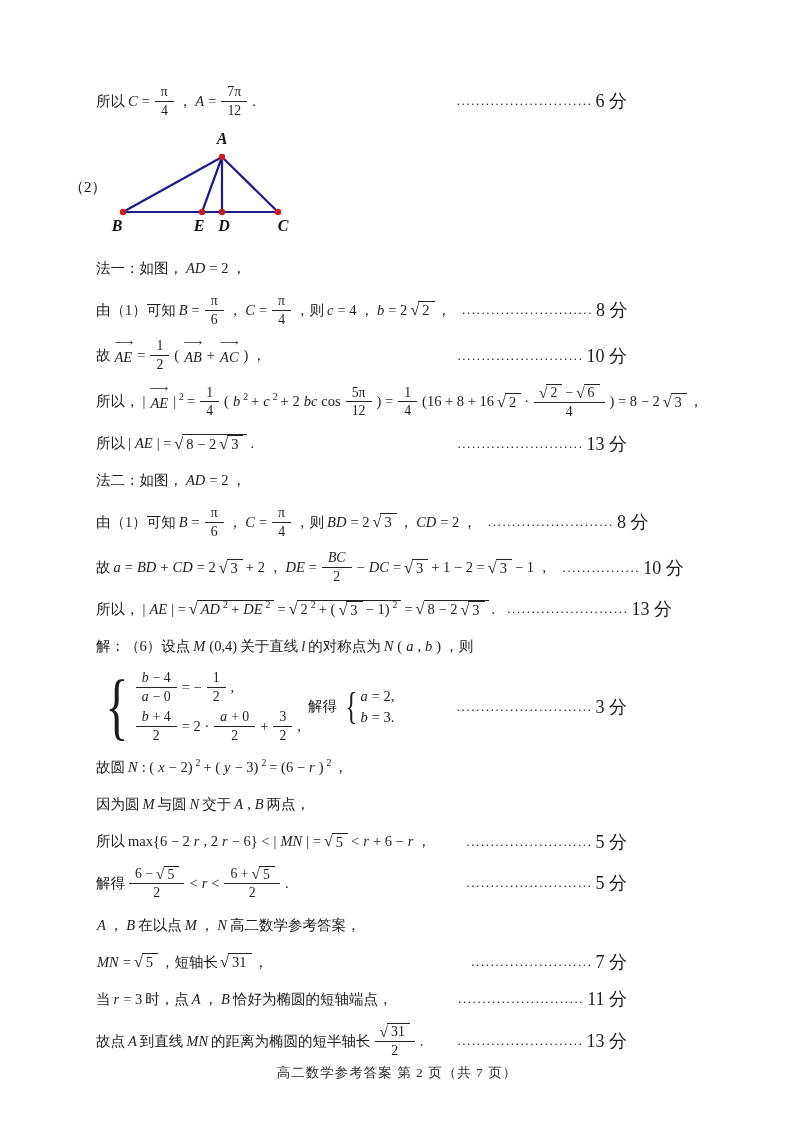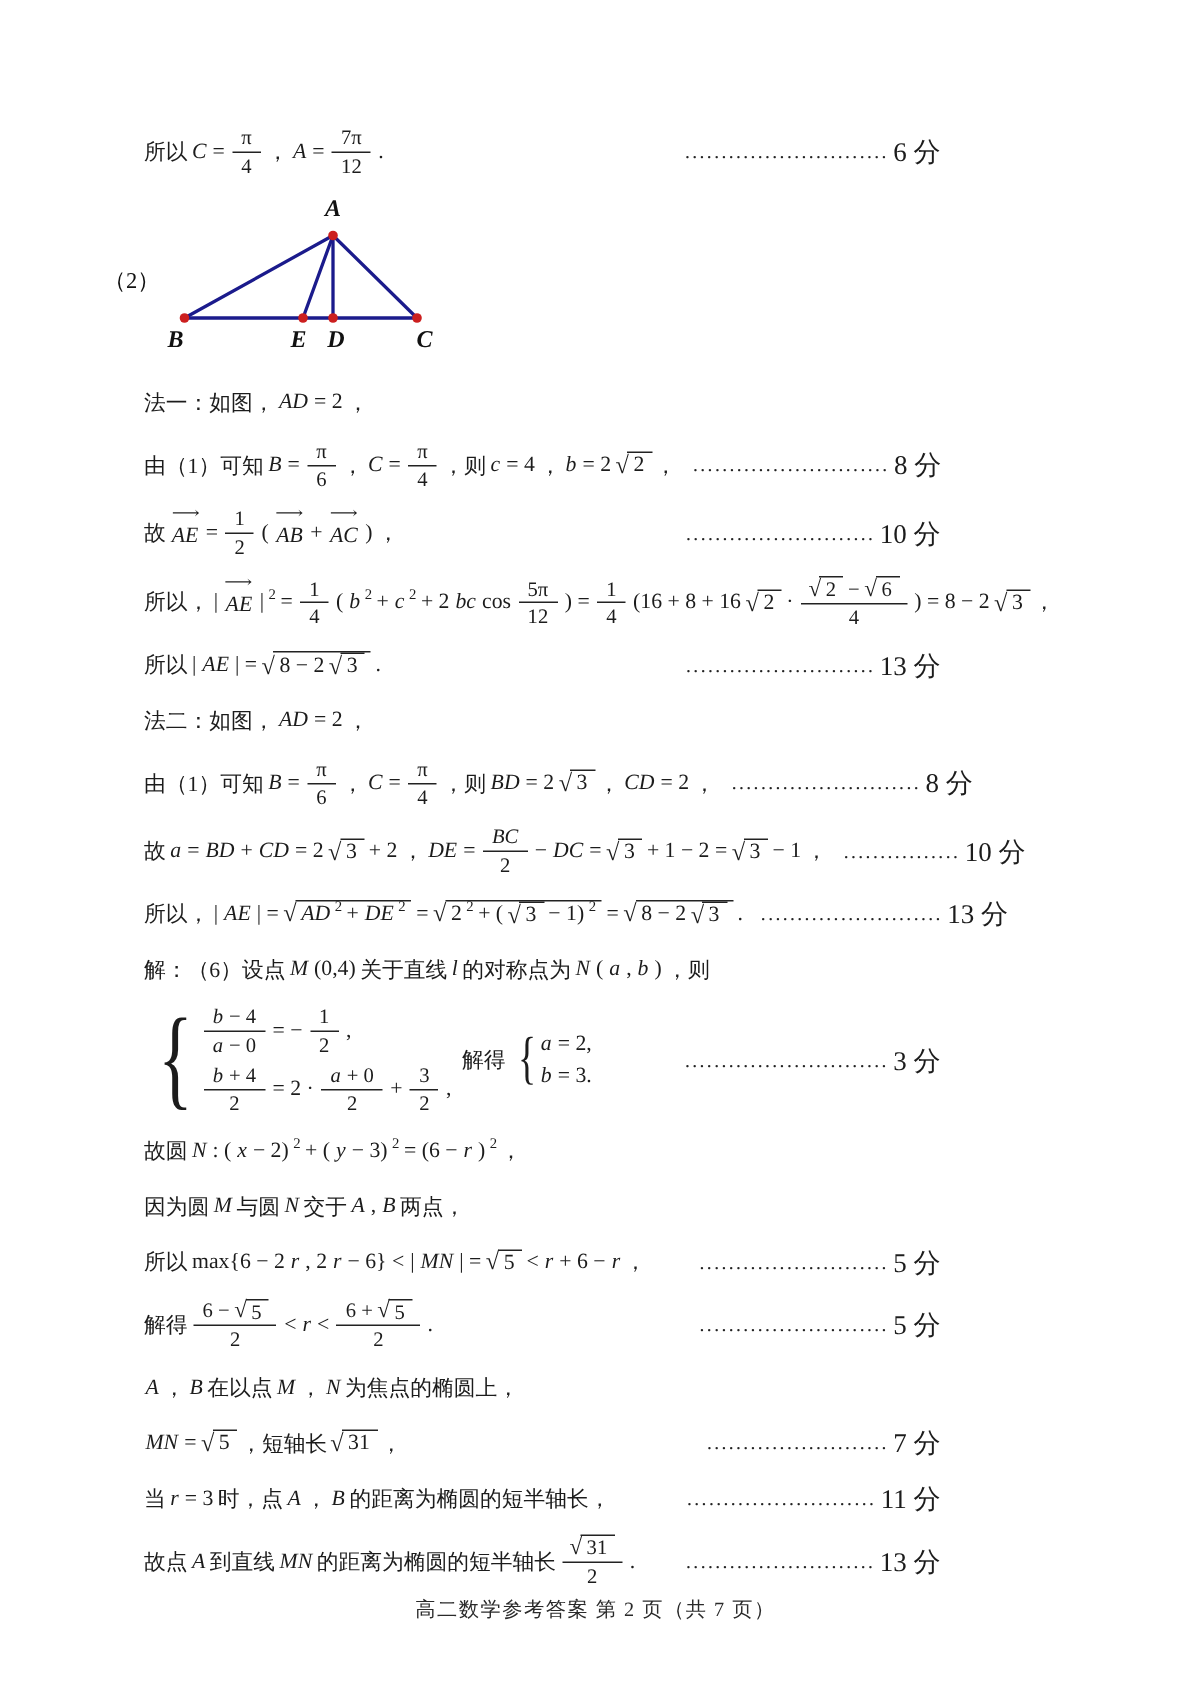--- a/index.html
+++ b/index.html
@@ -630,21 +630,21 @@
         </span>
       </div>
       <div class="line">
         <span class="mi">A</span>
         <span class="mtext">，</span>
         <span class="mi">B</span>
         <span class="mtext">在以点</span>
         <span class="mi">M</span>
         <span class="mtext">，</span>
         <span class="mi">N</span>
-        <span class="mtext">为焦点的椭圆上，</span>
+        <span class="mtext">高二数学参考答案，</span>
       </div>
       <div class="line">
         <span class="mi">MN</span>
         <span class="mn">=</span>
         <span class="sqrt">
           <span class="rad">√</span>
           <span class="radicand">
             <span class="mn">5</span>
           </span>
         </span>
@@ -662,21 +662,21 @@
         </span>
       </div>
       <div class="line">
         <span class="mtext">当</span>
         <span class="mi">r</span>
         <span class="mn">= 3</span>
         <span class="mtext">时，点</span>
         <span class="mi">A</span>
         <span class="mtext">，</span>
         <span class="mi">B</span>
-        <span class="mtext">的距离为椭圆的短半轴长，</span>
+        <span class="mtext">恰好为椭圆的短轴端点，</span>
         <span class="leader">
           <span class="dots">..........................</span>
           <span class="score">11 分</span>
         </span>
       </div>
       <div class="line">
         <span class="mtext">故点</span>
         <span class="mi">A</span>
         <span class="mtext">到直线</span>
         <span class="mi">MN</span>

